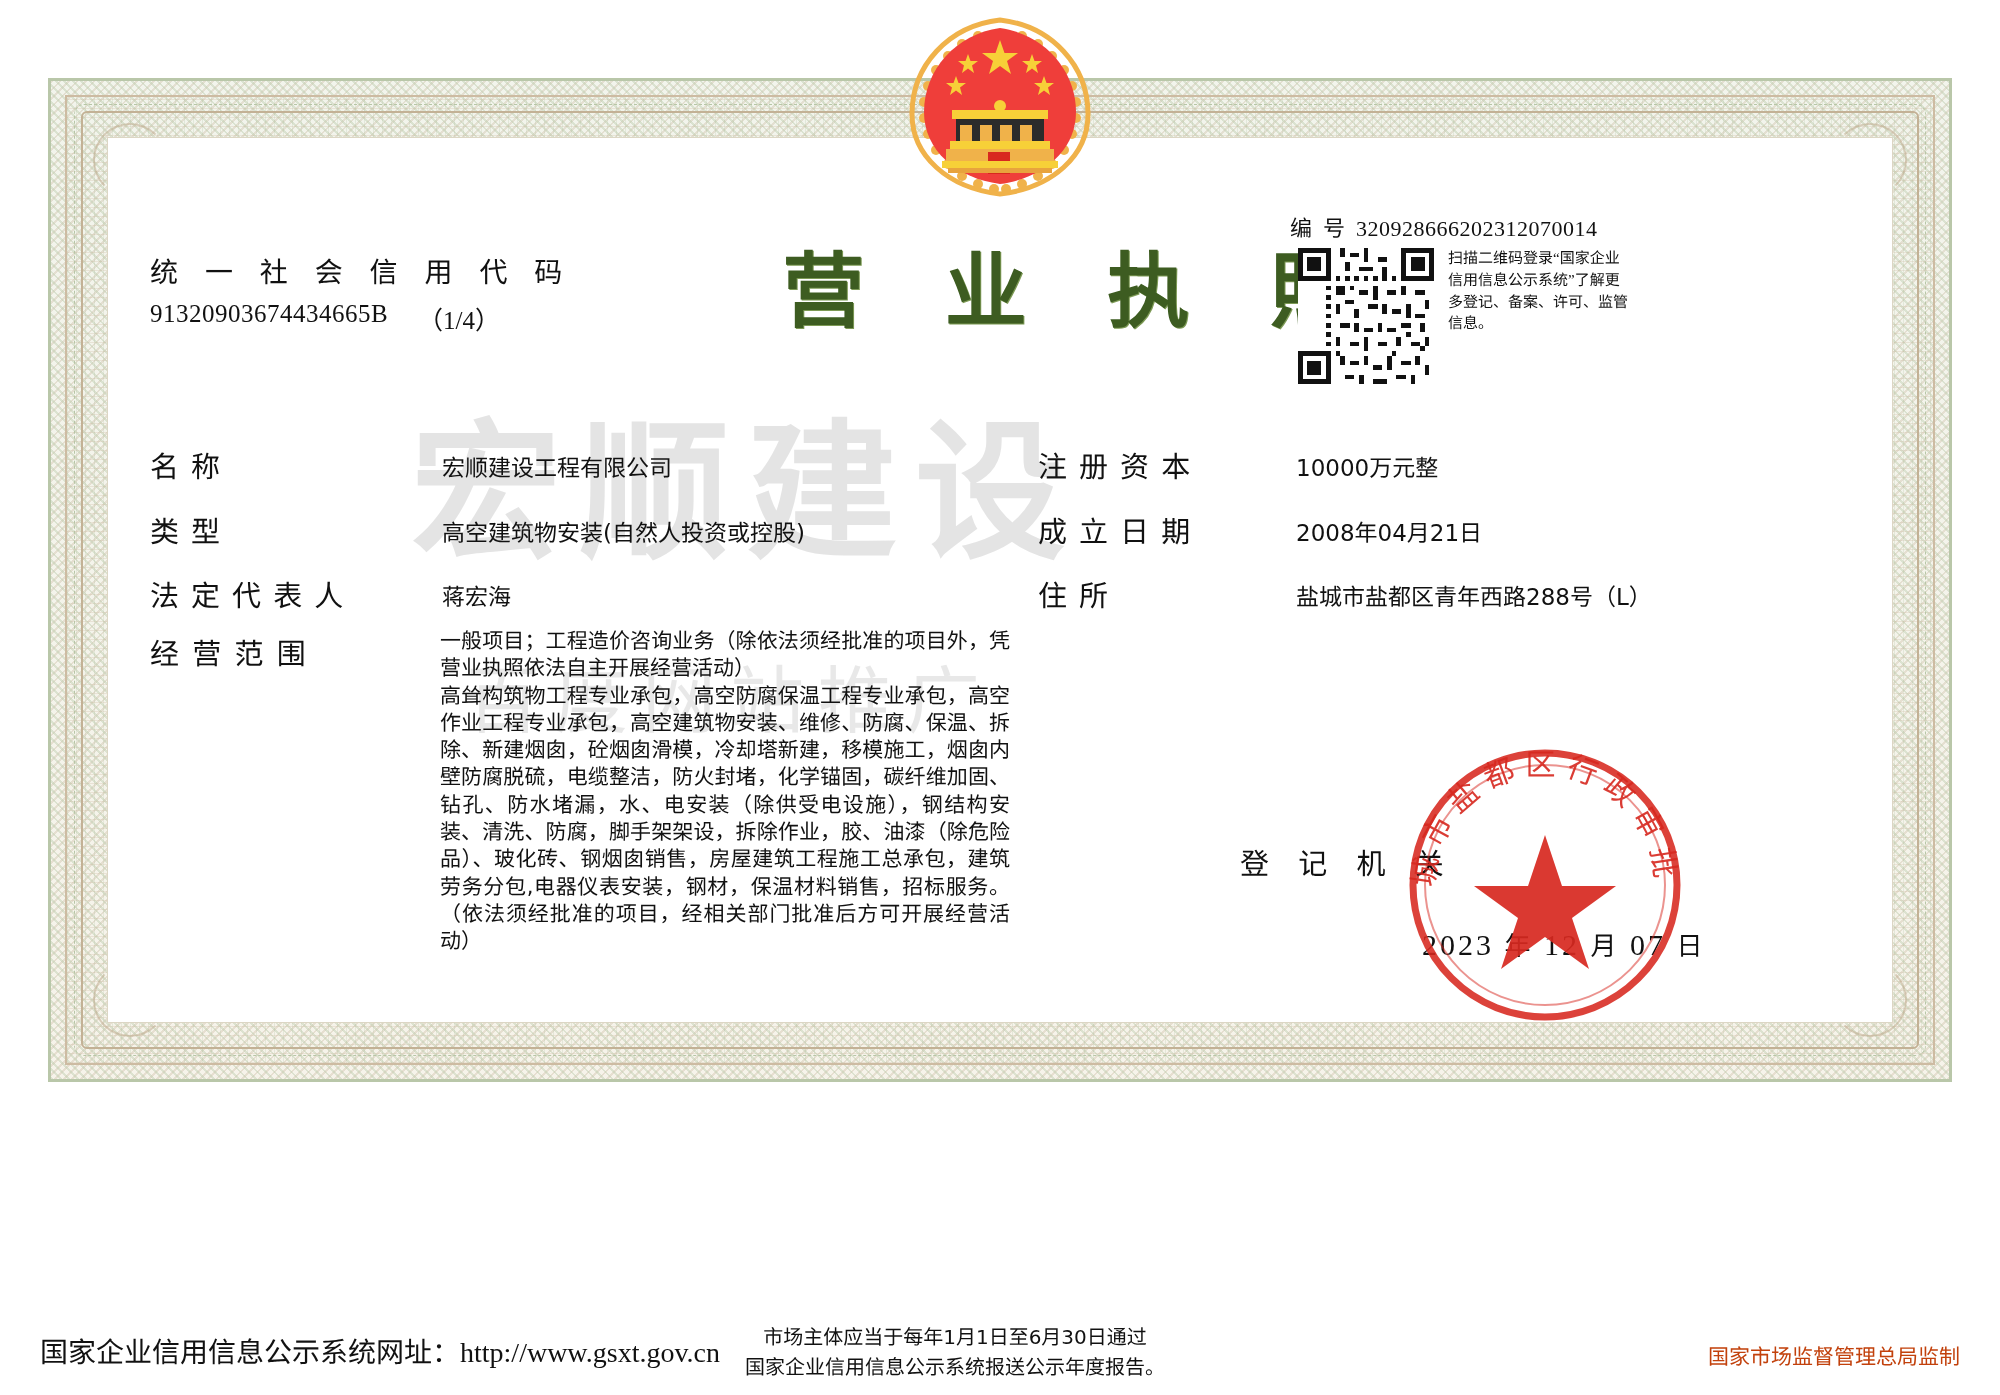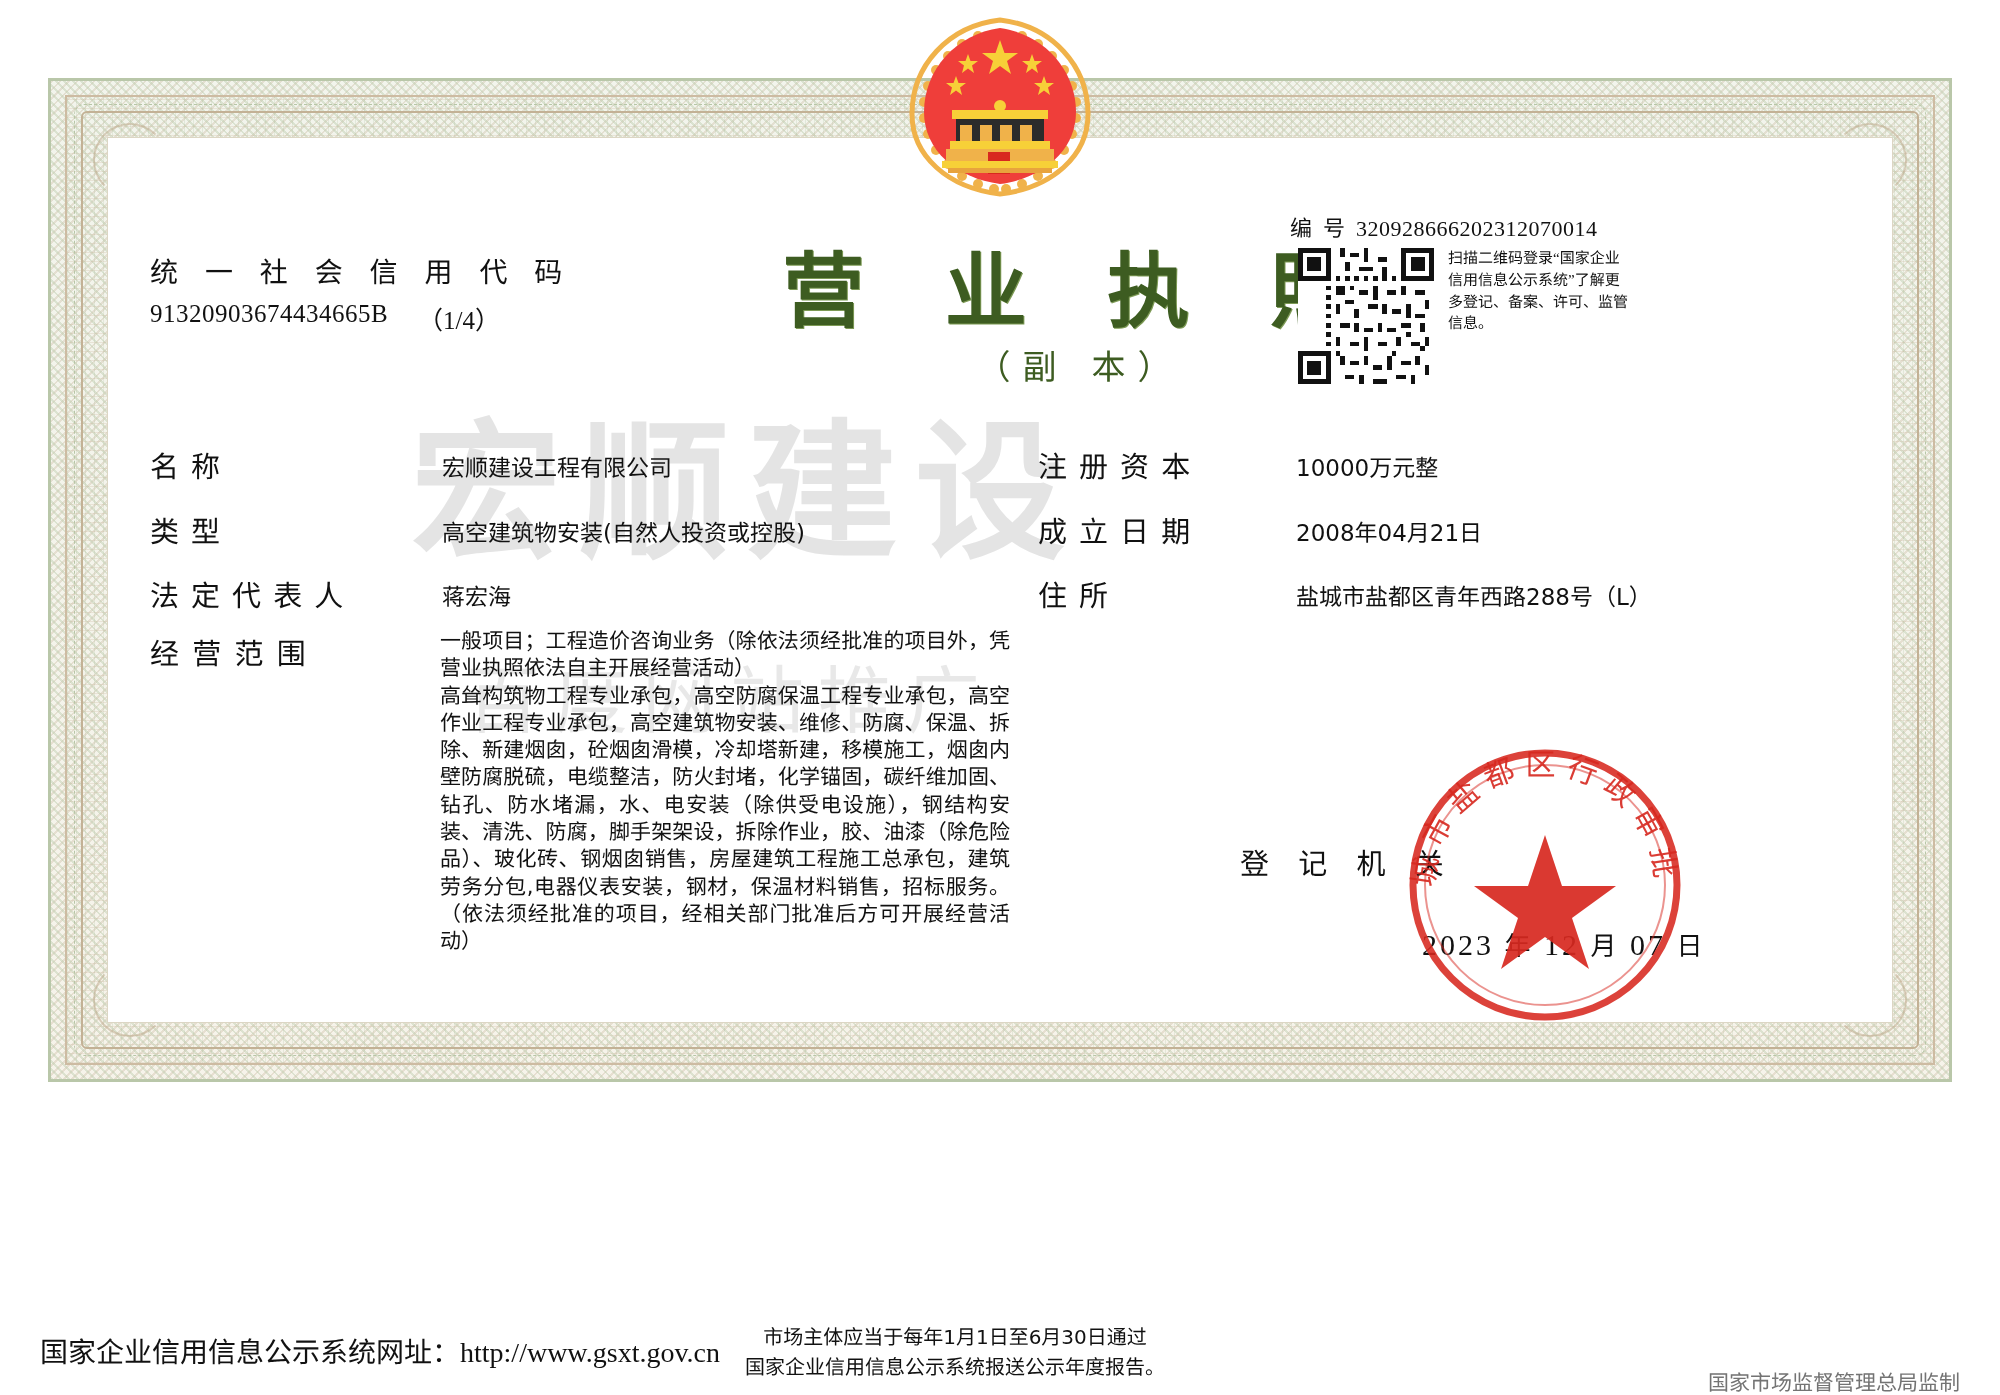--- a/index.html
+++ b/index.html
@@ -325,24 +325,23 @@
     color: #111;
     font-family: "DejaVu Sans", sans-serif;
     text-align: center;
     transform: translateX(-50%);
     white-space: nowrap;
   }
   .footer-right {
     position: absolute;
     right: 40px; top: 22px;
     font-size: 21px;
-    color: #737373;
+    color: #c2410c;
     font-family: Liberation Serif, serif;
     white-space: nowrap;
-    margin-top: 26px;
   }
 </style>
 </head>
 <body>
 
 <div id="license">
 
   <div class="frame-outer">
     <div class="frame-mid"></div>
     <div class="frame-scallop">
@@ -415,21 +414,20 @@
       <rect x="98" y="146" width="22" height="22" fill="#d8281f"></rect>
       <rect x="52" y="155" width="116" height="7" fill="#f7d038"></rect>
       <rect x="58" y="162" width="104" height="5" fill="#e8a33d"></rect>
       <circle cx="110" cy="100" r="6" fill="#f7d038"></circle>
     </g>
   </svg>
 
   <div class="content">
 
     <div class="title">营 业 执 照</div>
-    <div class="subtitle">（副  本）</div>
 
     <div class="credit-label">统 一 社 会 信 用 代 码</div>
     <div class="credit-value">91320903674434665B</div>
     <div class="credit-seq">（1/4）</div>
 
     <div class="reg-no">
       <span>编  号</span>
       <span class="num">320928666202312070014</span>
     </div>
 

